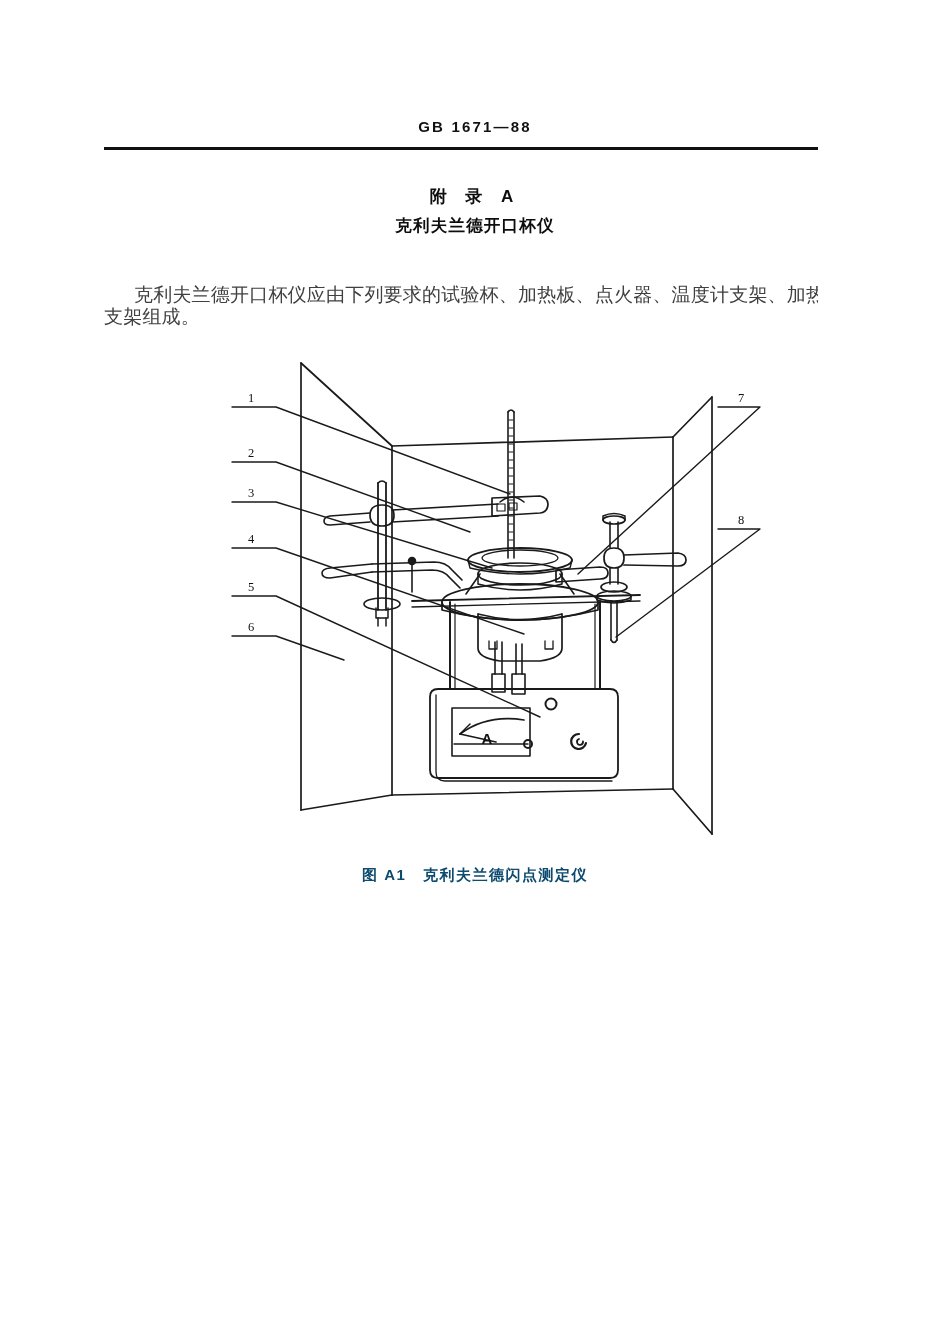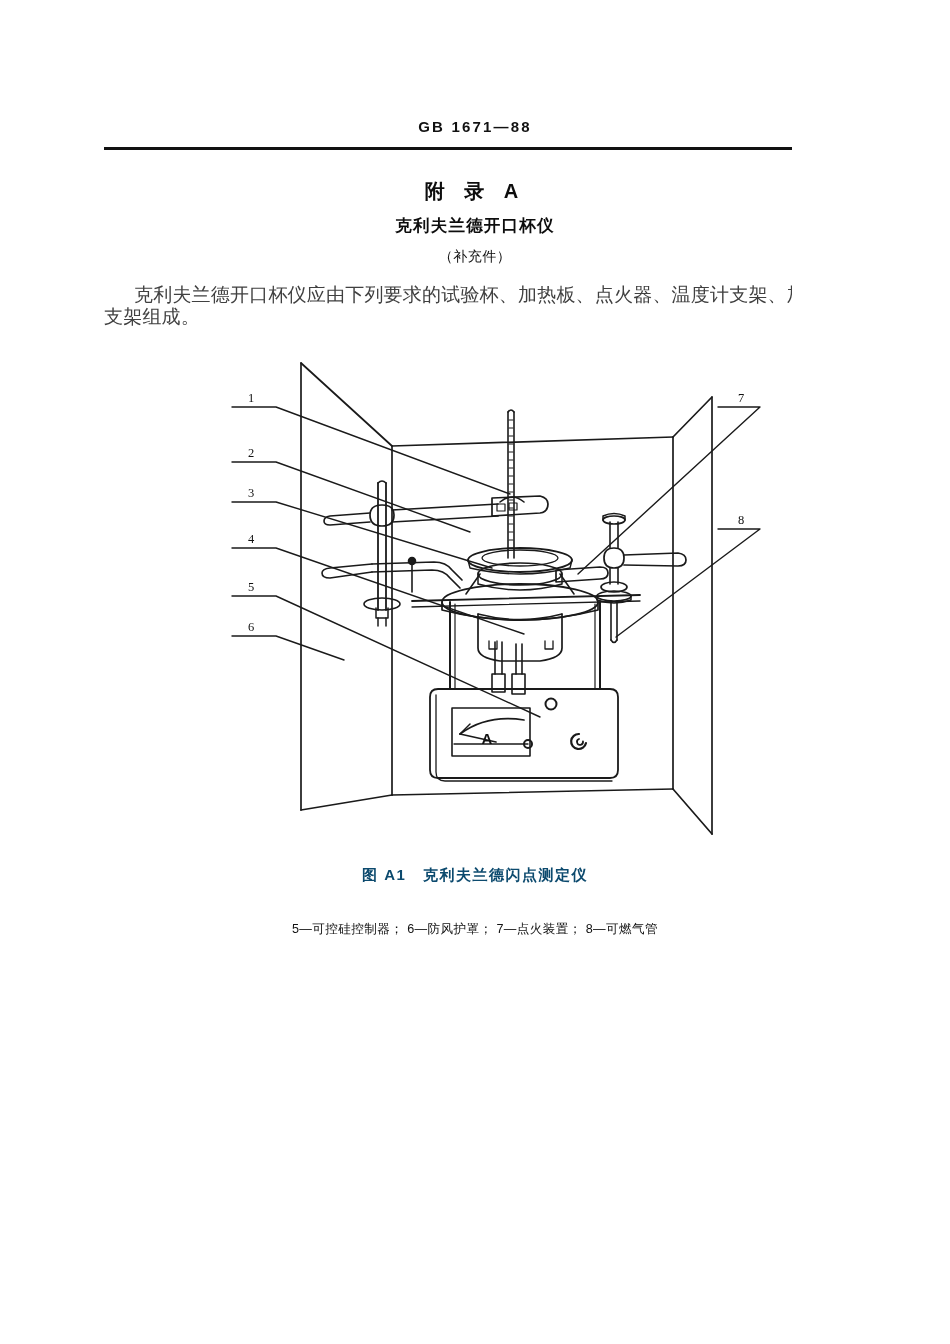--- a/index.html
+++ b/index.html
@@ -11,20 +11,21 @@
   body {
     font-family: "Liberation Serif", "DejaVu Serif", serif;
     color: #000000;
   }
   #page {
     position: relative;
     width: 792px;
     height: 1344px;
     background: #ffffff;
     overflow: hidden;
+    padding-left: 26px;
   }
 
   
   #header-std-number {
     position: absolute;
     top: 118px;
     left: 0;
     width: 950px;
     text-align: center;
     font-family: "Liberation Sans", "DejaVu Sans", sans-serif;
@@ -46,22 +47,22 @@
   .title-block {
     position: absolute;
     left: 0;
     width: 950px;
     text-align: center;
     font-family: "Liberation Sans", "DejaVu Sans", sans-serif;
     font-weight: bold;
     color: #0d0d0d;
   }
   #appendix-label {
-    top: 178px;
-    font-size: 20px;
+    top: 185px;
+    font-size: 17px;
     letter-spacing: 7px;
   }
   #appendix-title {
     top: 215px;
     font-size: 16.5px;
     letter-spacing: 1.2px;
   }
   #appendix-subtitle {
     top: 248px;
     font-size: 14px;
@@ -122,21 +123,20 @@
 </head>
 <body>
 
 <div id="page">
 
   <div id="header-std-number">GB 1671—88</div>
   <div id="header-rule"></div>
 
   <div class="title-block" id="appendix-label">附 录 A</div>
   <div class="title-block" id="appendix-title">克利夫兰德开口杯仪</div>
-  <div class="title-block" id="appendix-subtitle">（补充件）</div>
 
   <div id="intro-paragraph">克利夫兰德开口杯仪应由下列要求的试验杯、加热板、点火器、温度计支架、加热板支架组成。</div>
 
   <div id="figure-area">
     <svg id="figure-svg" width="950" height="500" viewBox="0 0 950 500" xmlns="http://www.w3.org/2000/svg">
 
       <g fill="none" stroke="#1a1a1a" stroke-width="1.6" stroke-linecap="round" stroke-linejoin="round">
 
         <g stroke-width="1.7">
 
@@ -342,15 +342,14 @@
         <text x="248" y="191">4</text>
         <text x="248" y="239">5</text>
         <text x="248" y="279">6</text>
         <text x="738" y="50">7</text>
         <text x="738" y="172">8</text>
       </g>
     </svg>
   </div>
 
   <div id="figure-caption">图 A1　克利夫兰德闪点测定仪</div>
-  <div class="legend-line" id="legend-line-2">5—可控硅控制器； 6—防风护罩； 7—点火装置； 8—可燃气管</div>
 
 </div>
 
 </body></html>

